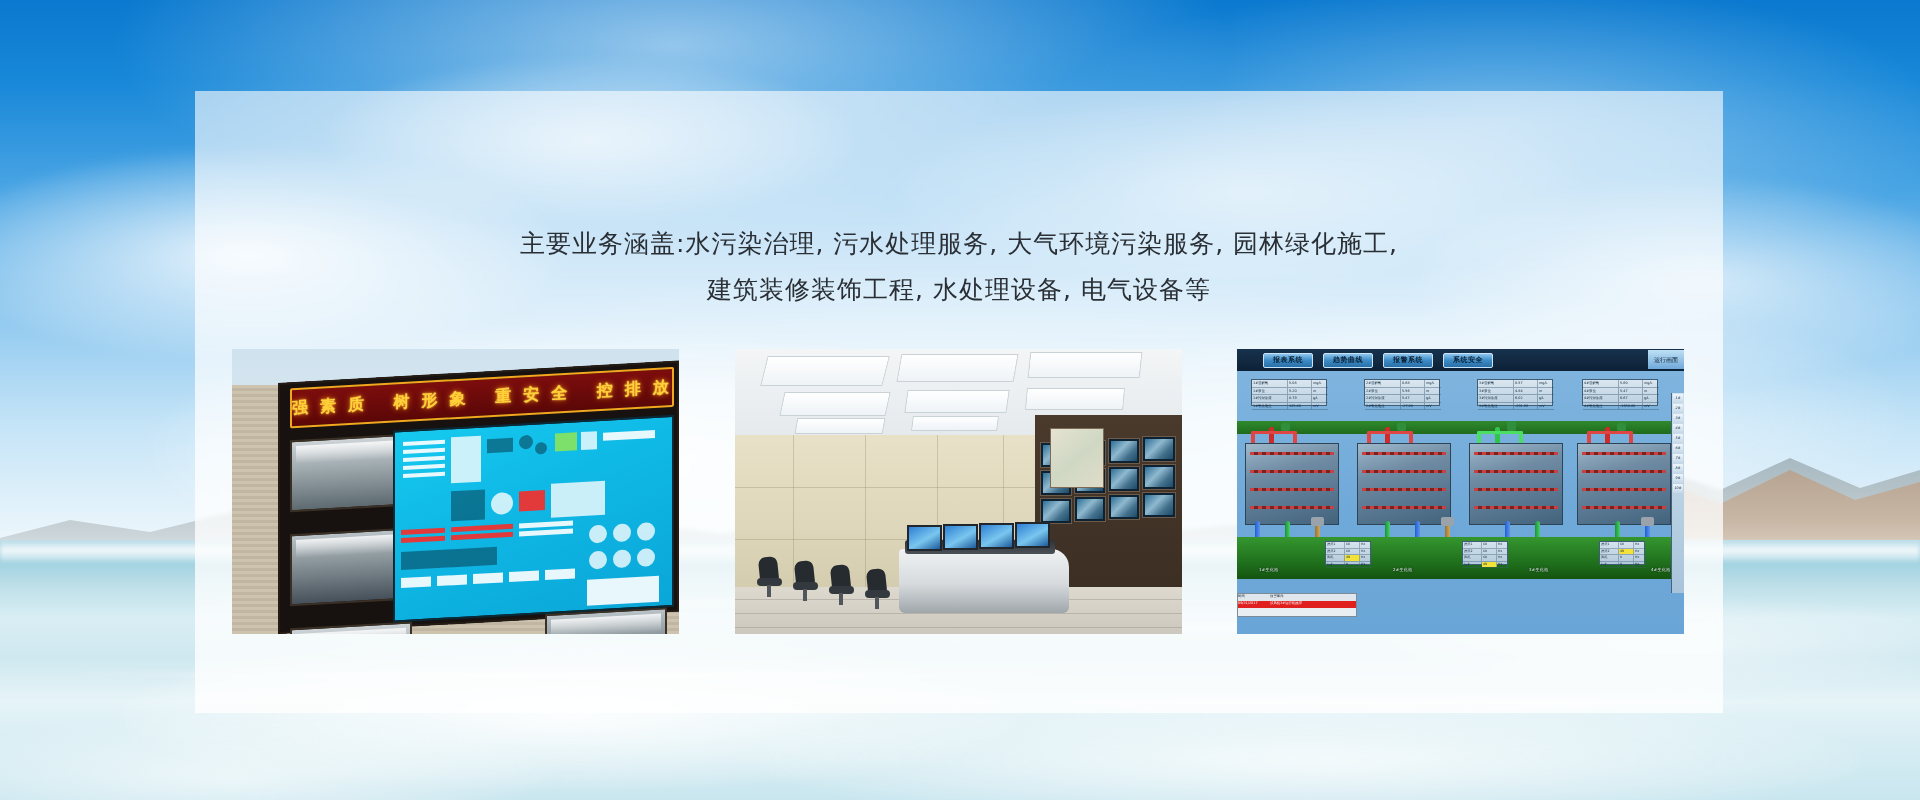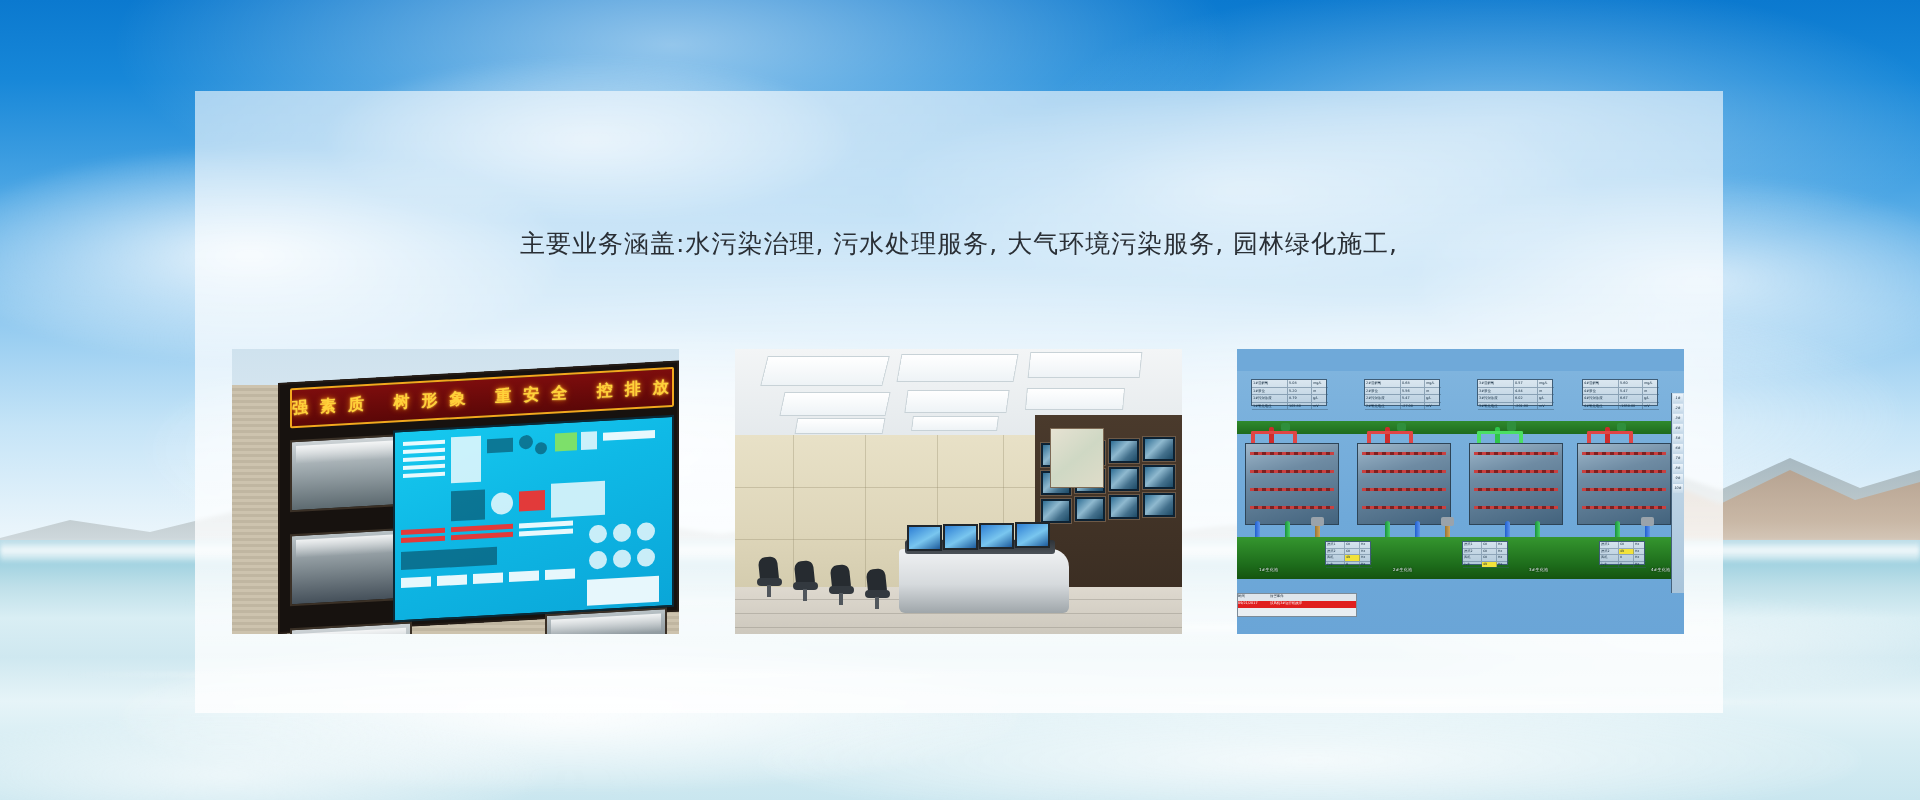--- a/index.html
+++ b/index.html
@@ -341,20 +341,21 @@
   <div class="streak" style="left:860px;top:625px;width:900px;"></div>
   <div class="streak" style="left:60px;top:672px;width:1100px;"></div>
   <div class="streak" style="left:1000px;top:700px;width:800px;"></div>
 </div>
 
 <div class="card">
 
 
   <div class="subtitle">
     <div>主要业务涵盖:水污染治理, 污水处理服务, 大气环境污染服务, 园林绿化施工,</div>
+    <div>建筑装修装饰工程, 水处理设备, 电气设备等</div>
   </div>
 
   <div class="photos">
 
     <div class="photo p1">
       <div class="p1-sky"></div>
       <div class="p1-bld"></div>
       <div class="p1-board">
         <div class="p1-marquee">强素质 树形象 重安全 控排放</div>
 
@@ -473,20 +474,27 @@
       </div>
       <div class="p2-chair" style="left:130px; top:220px;">
         <div class="back"></div>
           <div class="seat"></div>
           <div class="leg"></div>
       </div>
     </div>
 
     <div class="photo p3">
 
+      <div class="scada-top">
+        <div class="scada-btn">报表系统</div>
+        <div class="scada-btn">趋势曲线</div>
+        <div class="scada-btn">报警系统</div>
+        <div class="scada-btn">系统安全</div>
+        <div class="scada-tab">运行画面</div>
+      </div>
 
       <div class="scada-body">
 
         <div class="scada-dbox" style="left:14px;  top:8px;">
           <div>
               <span>1#溶解氧</span>
               <span>5.08</span>
               <span>mg/L</span>
             </div>
           <div>

